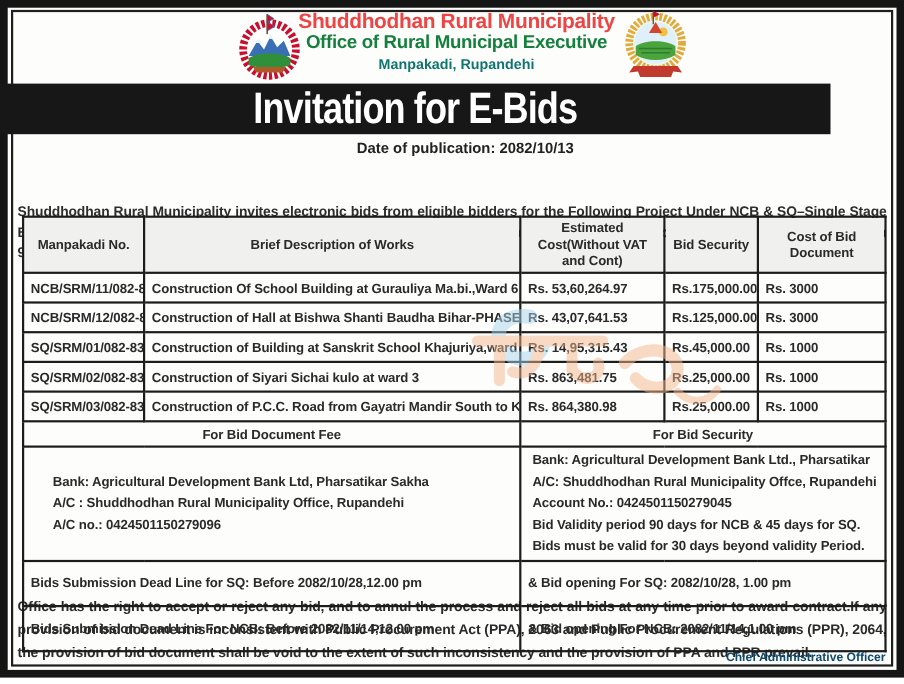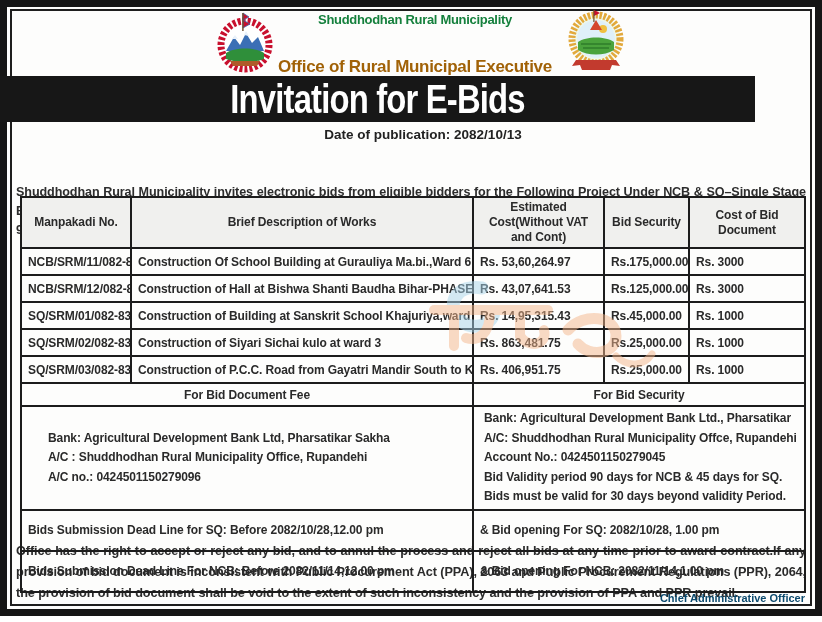--- a/index.html
+++ b/index.html
@@ -11,22 +11,22 @@
   .frame{
     position:absolute;left:0;top:0;width:822px;height:616px;
     border:7px solid #151515;box-sizing:border-box;background:#fdfdfc;
   }
   .inner-border{
     position:absolute;left:3px;top:2px;right:3px;bottom:3px;
     border:2px solid #1e1e1e;
   }
   
   .masthead{position:absolute;left:260px;top:10px;width:310px;text-align:center;}
-  .masthead .l1{font-size:13px;font-weight:bold;letter-spacing:-0.3px;line-height:19px;color:#15803d;}
-  .masthead .l2{font-size:17px;font-weight:bold;letter-spacing:-0.3px;line-height:19px;color:#a16207;margin-top:28px;}
+  .masthead .l1{font-size:19px;font-weight:bold;letter-spacing:-0.3px;line-height:19px;color:#ef4444;}
+  .masthead .l2{font-size:17px;font-weight:bold;letter-spacing:-0.3px;line-height:19px;color:#15803d;}
   .masthead .l3{font-size:13px;font-weight:bold;line-height:17px;margin-top:2px;color:#0f766e;}
   .emblem{position:absolute;}
   .emblem.left{left:216px;top:11px;}
   .emblem.right{left:566px;top:8px;}
   
   .banner{
     position:absolute;left:0;top:76px;width:755px;height:46px;background:#171717;
     display:flex;align-items:center;justify-content:center;z-index:5;
   }
   .banner span{
@@ -160,21 +160,21 @@
     <tr class="data">
       <td class="center">SQ/SRM/02/082-83</td>
       <td class="desc">Construction of Siyari Sichai kulo at ward 3</td>
       <td class="money">Rs.  863,481.75</td>
       <td class="money">Rs.25,000.00</td>
       <td class="money">Rs. 1000</td>
     </tr>
     <tr class="data">
       <td class="center">SQ/SRM/03/082-83</td>
       <td class="desc">Construction of P.C.C. Road from Gayatri Mandir South to Kutta ,ward 1</td>
-      <td class="money">Rs.  406,951.75</td>
+      <td class="money">Rs.  864,380.98</td>
       <td class="money">Rs.25,000.00</td>
       <td class="money">Rs. 1000</td>
     </tr>
     <tr class="sect">
       <td colspan="2" class="center">For Bid Document Fee</td>
       <td colspan="3" class="center">For Bid Security</td>
     </tr>
     <tr class="bank">
       <td colspan="2" class="bankcell feecell">
         <div class="line">Bank: Agricultural Development Bank Ltd, Pharsatikar Sakha</div>

